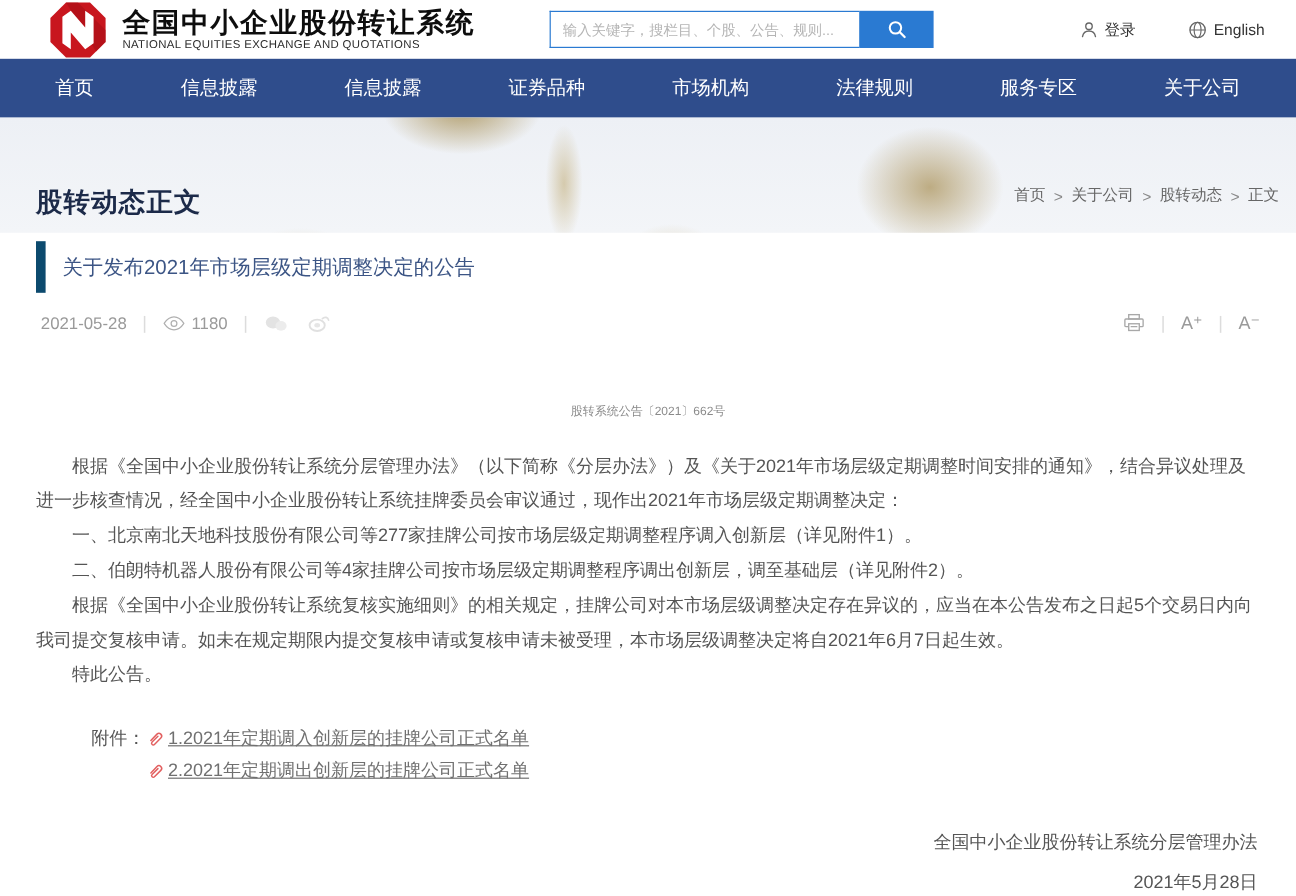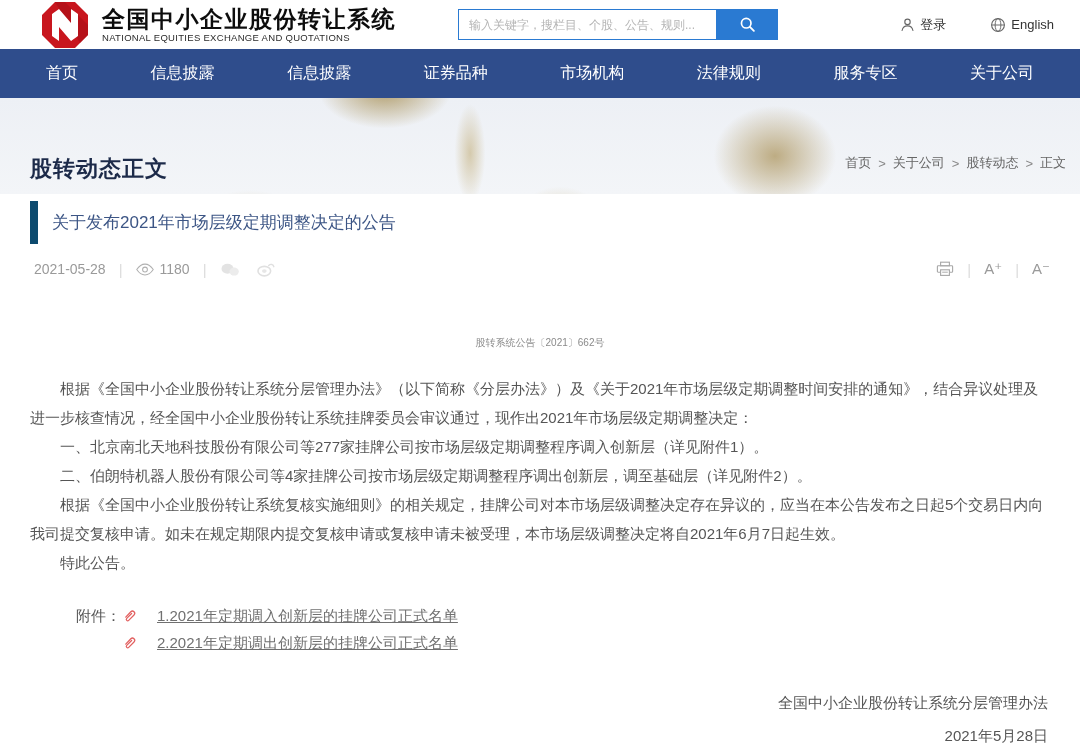--- a/index.html
+++ b/index.html
@@ -54,21 +54,21 @@
   .meta-views { display:flex; align-items:center; gap:6px; }
   .meta-share { display:flex; align-items:center; gap:16px; }
   .meta-right { margin-left:auto; display:flex; align-items:center; color:#9a9a9a; }
   .font-btn { font-size:15px; color:#9a9a9a; cursor:pointer; }
   .doc-number { text-align:center; color:#8a8a8a; font-size:10px; margin-top:54px; }
   .body-text { margin-top:24px; font-size:15px; color:#555; line-height:29px; }
   .body-text p { text-indent:2em; }
   .attachments { display:flex; margin-top:25px; margin-left:46px; font-size:15px; color:#555; }
   .attach-label { line-height:27px; }
   .attach-list { display:flex; flex-direction:column; }
-  .attach-link { display:flex; align-items:center; gap:20px; line-height:27px; cursor:pointer; }
+  .attach-link { display:flex; align-items:center; gap:3px; line-height:27px; cursor:pointer; }
   .attach-link .txt { color:#707070; text-decoration:underline; }
   .signature { margin-top:30px; text-align:right; font-size:15px; color:#555; line-height:33px; padding-right:2px; }
   .icon { display:inline-flex; align-items:center; justify-content:center; }
 </style>
 </head>
 <body>
 
 <div class="header">
   <div class="logo">
     <span class="logo-mark icon">

